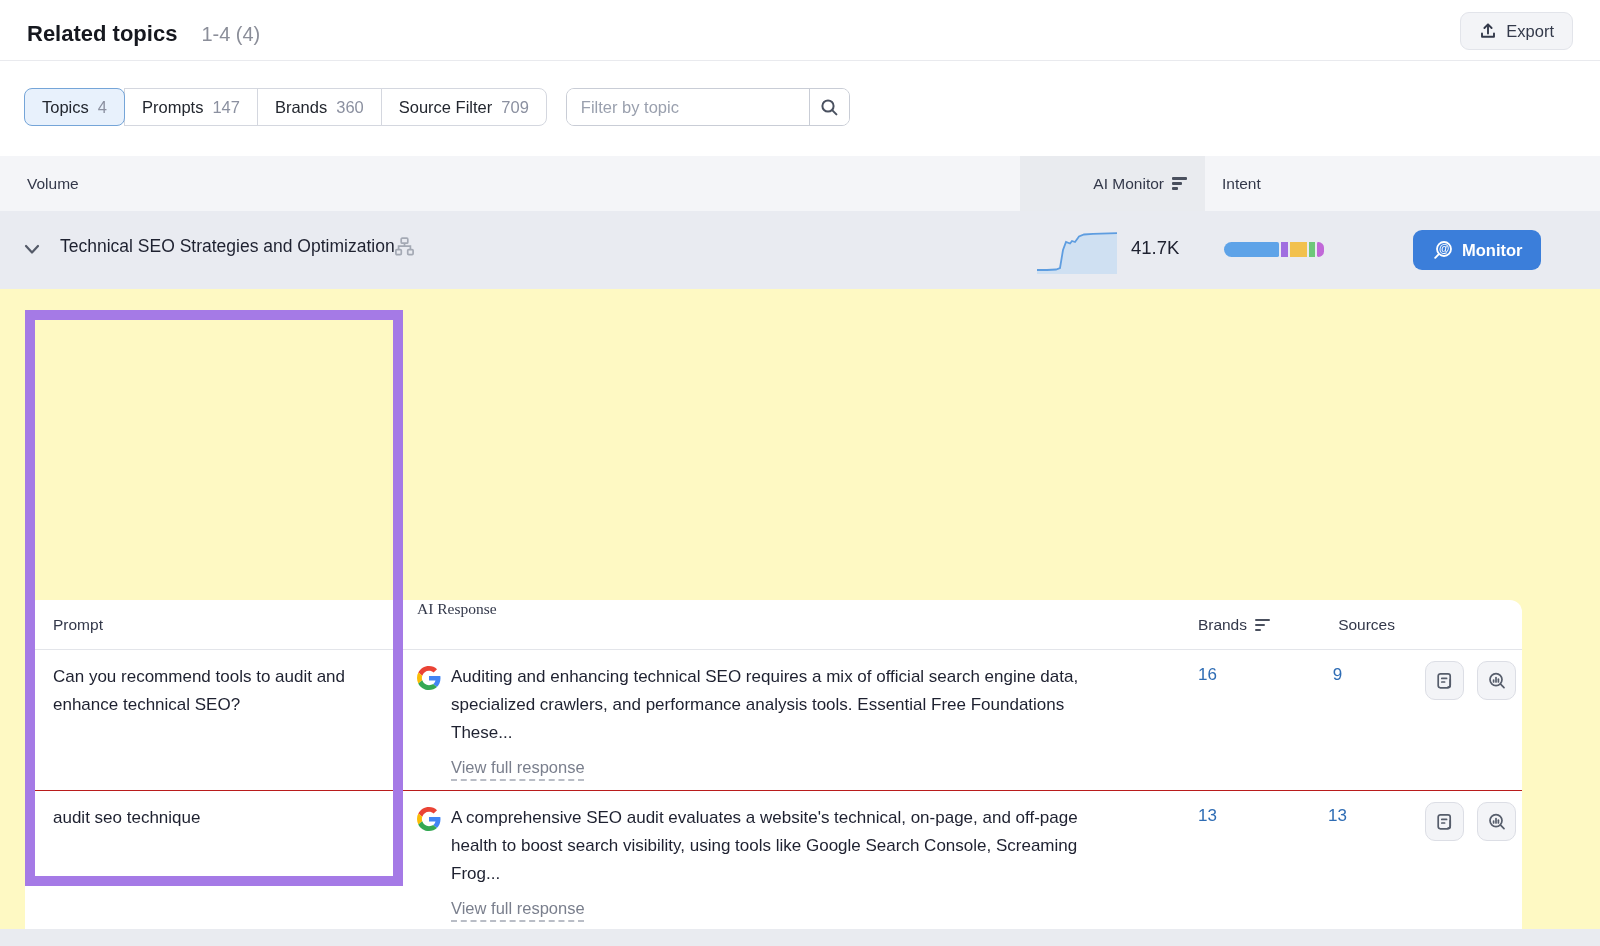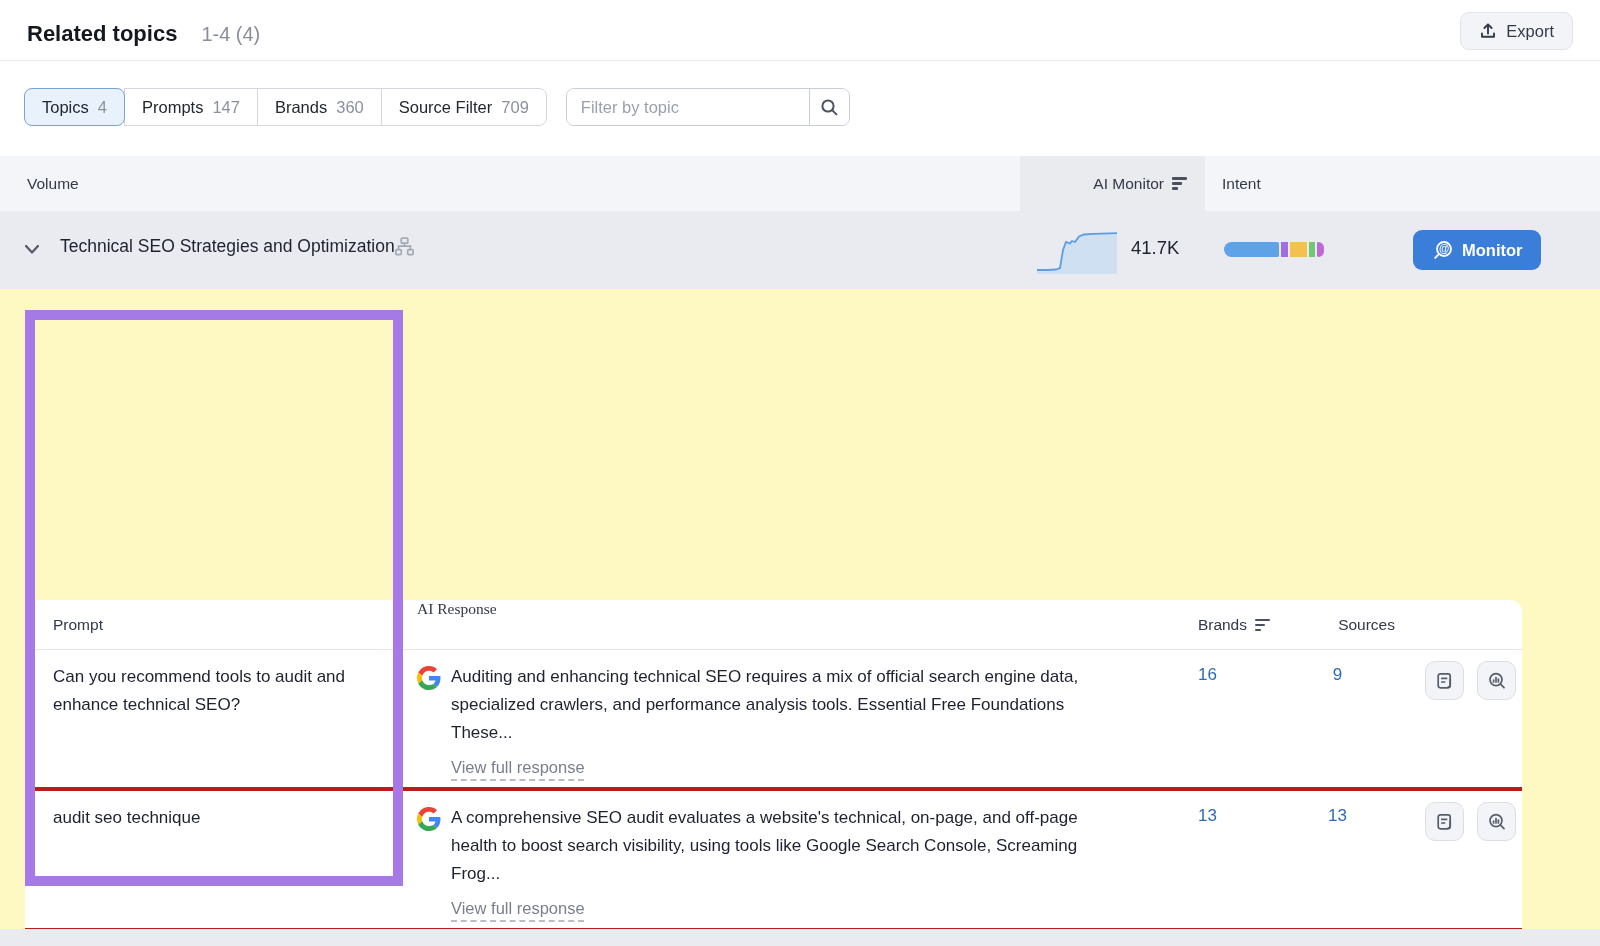--- a/index.html
+++ b/index.html
@@ -55,21 +55,21 @@
 
   
   .lower-region { position:absolute; left:0; top:289px; width:1600px; height:657px; background:#fef9c3; }
   .card { position:absolute; left:25px; top:311px; width:1497px; height:618px; background:#fff; border-radius:12px 12px 0 0; }
   .sub-head { position:relative; height:50px; border-bottom:1px solid #e3e5ea; }
   .sh-prompt { position:absolute; left:28px; top:16px; font-size:15.5px; color:#33384a; }
   .sh-response { position:absolute; left:392px; top:0; font-size:15.5px; color:#33384a;font-family:Liberation Serif, serif; }
   .sh-brands { position:absolute; left:1120px; width:125px; top:16px; display:flex; justify-content:flex-end; gap:8px; align-items:center; font-size:15.5px; color:#33384a; cursor:pointer; }
   .sh-sources { position:absolute; left:1255px; width:115px; top:16px; text-align:right; font-size:15.5px; color:#33384a; }
 
-  .prow { position:relative; height:141px; border-bottom:4px solid #b91c1c; }
+  .prow { position:relative; height:141px; border-bottom:1px solid #b91c1c; }
   .prow:last-child { border-bottom:none; }
   .p-prompt { position:absolute; left:28px; top:13px; width:340px; font-size:17px; line-height:28px; color:#1e2130; }
   .p-icon { position:absolute; left:392px; top:16px; width:24px; height:24px; }
   .p-resp { position:absolute; left:426px; top:13px; width:658px; font-size:17px; line-height:28px; color:#1e2130; }
   .p-view { margin-top:6px; display:inline-block; font-size:16.5px; color:#7a7f8d; cursor:pointer;
     text-decoration:underline dashed #b9bdc6; text-underline-offset:6px; text-decoration-thickness:1.5px; }
   .p-brands { position:absolute; left:1120px; width:125px; top:15px; text-align:right; font-size:17px; }
   .p-sources { position:absolute; left:1255px; width:115px; top:15px; text-align:right; font-size:17px; }
   .num-link { color:#2e6cb4; cursor:pointer;text-align:center; }
   .row-actions { position:absolute; left:1400px; top:11px; display:flex; gap:13px; }

